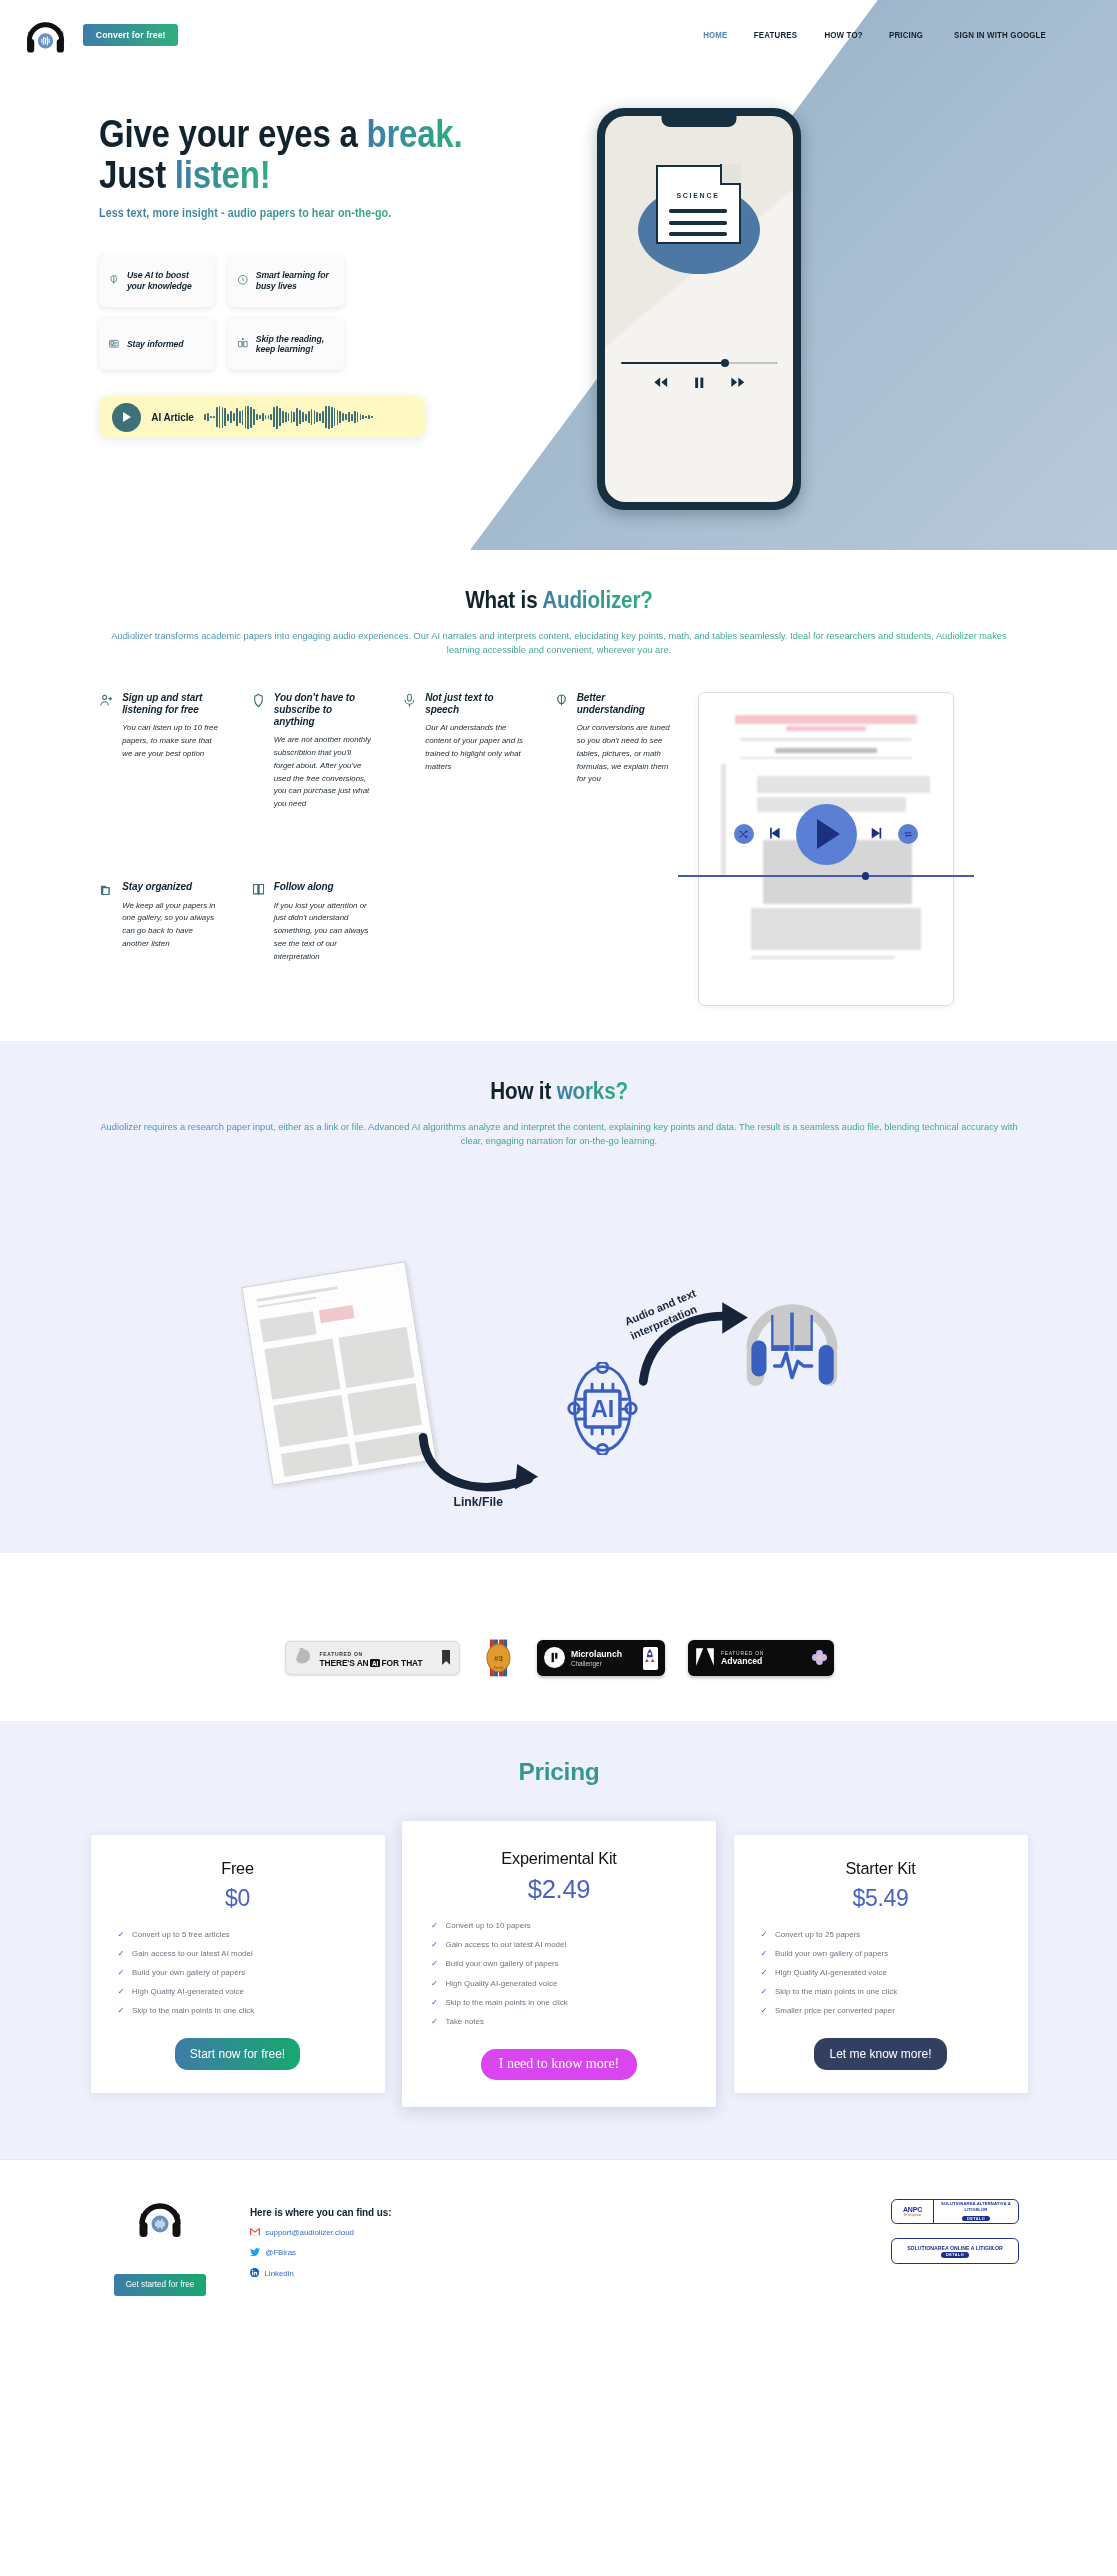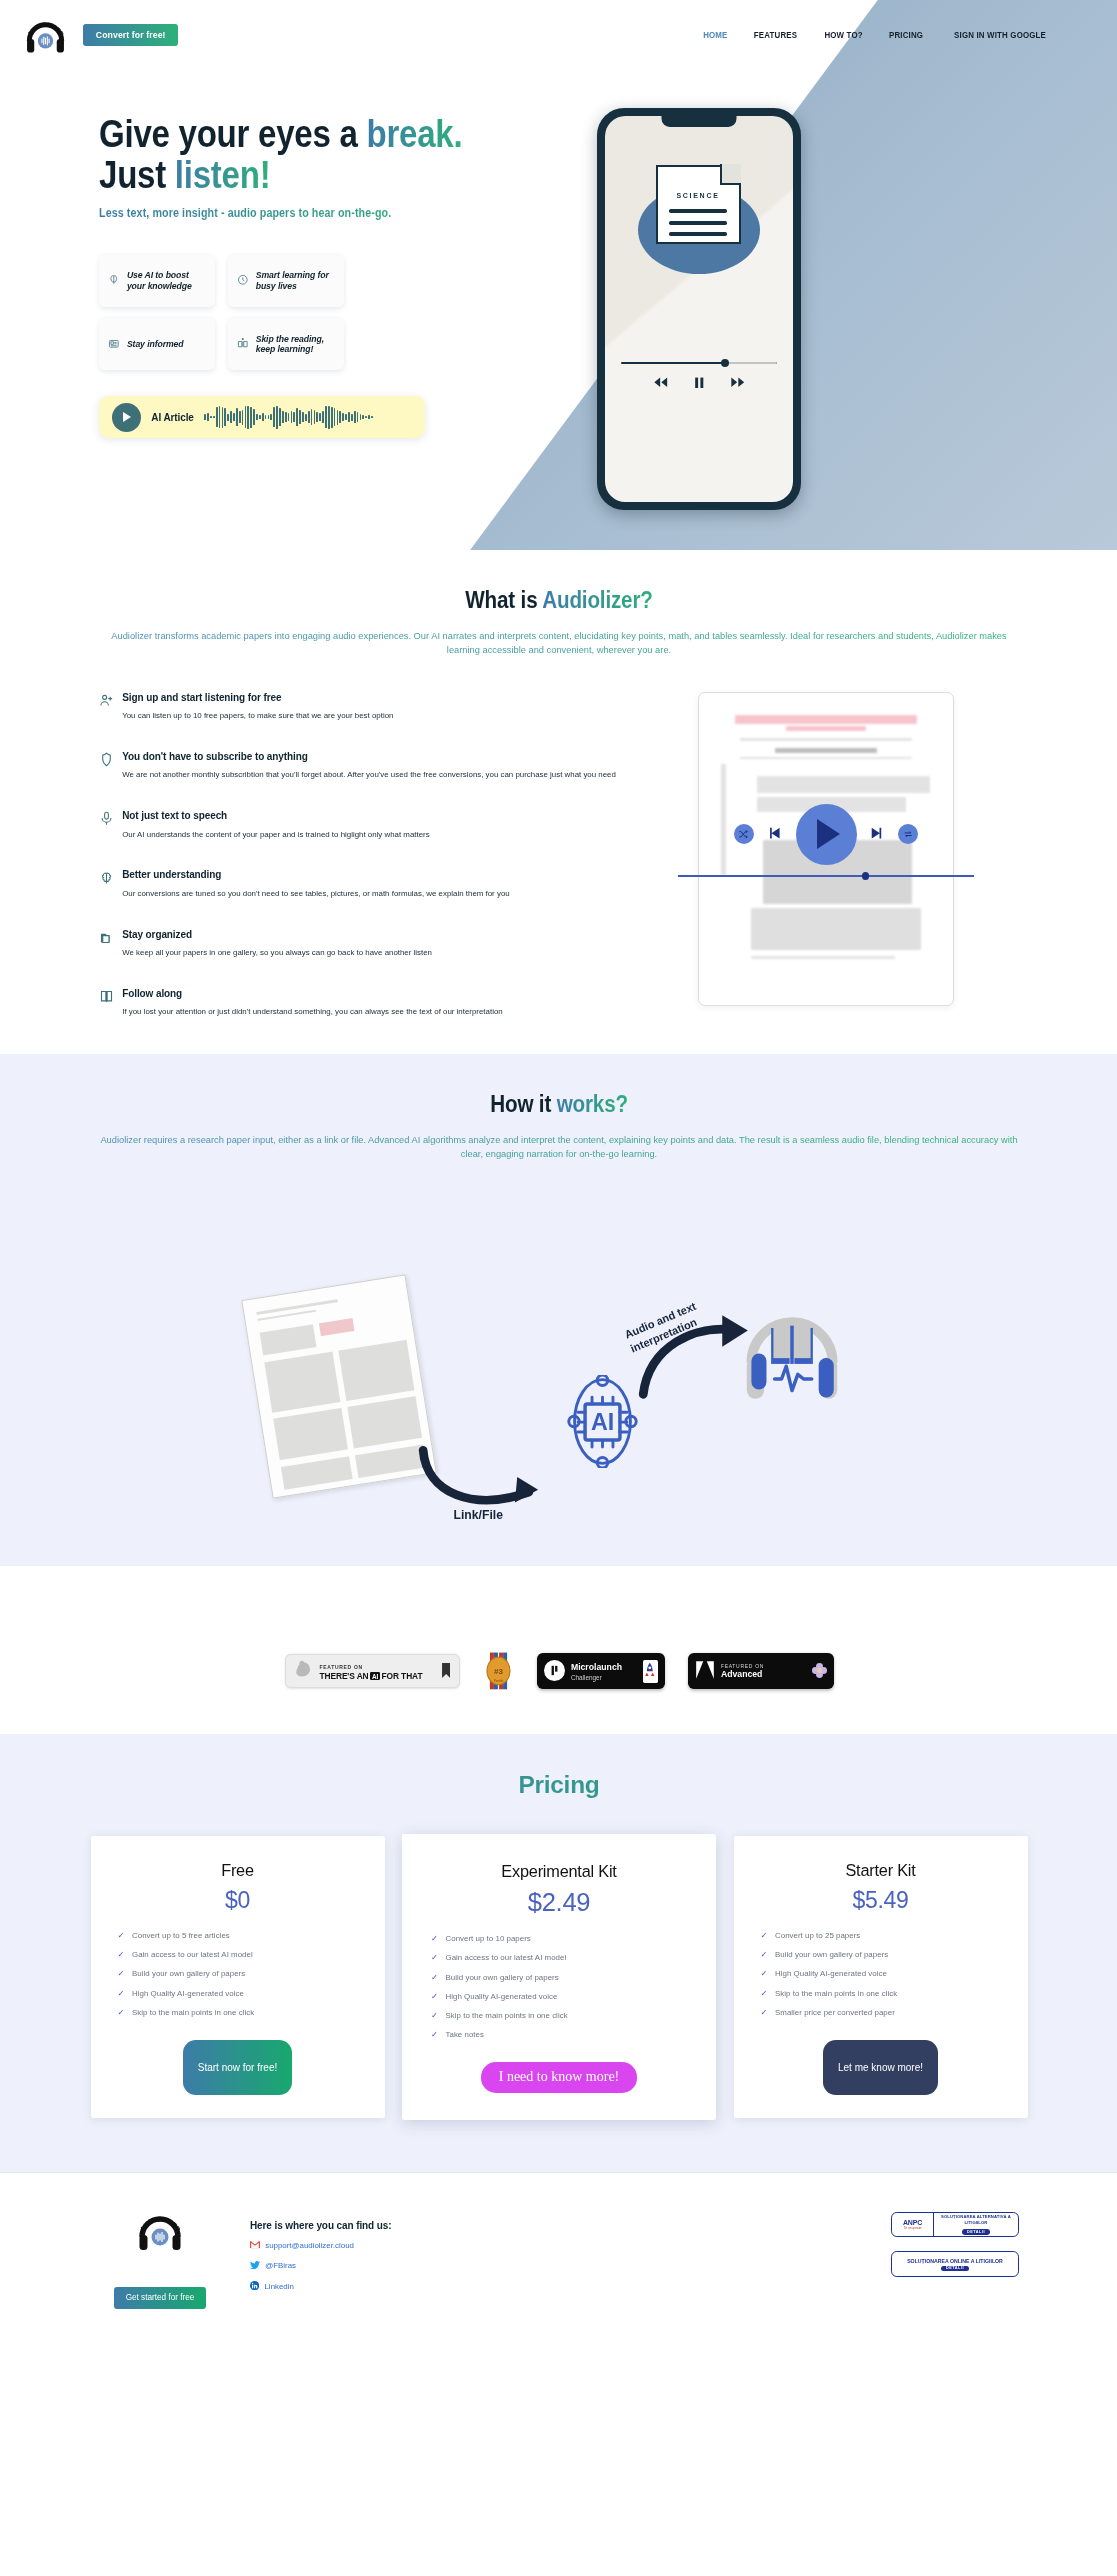--- a/index.html
+++ b/index.html
@@ -111,21 +111,21 @@
     background:linear-gradient(90deg,#3d7ca8 0%,#2eb07a 100%);
     -webkit-background-clip:text;background-clip:text;color:transparent;
   }
   h2.sec-title .cond{ display:inline-block; transform:scaleX(.86); }
   .sec-lead{
     max-width:926px; margin:15px auto 0; text-align:center; font-size:9.3px; line-height:1.55;
     background:linear-gradient(90deg,#4a8ab3 0%,#2eb07a 100%);
     -webkit-background-clip:text;background-clip:text;color:transparent;
   }
   .what-grid{ display:flex; padding:34px 99px 0 99px; gap:23px; }
-  .feat-grid{ flex:1; display:grid; grid-template-columns:1fr; gap:28px 30px; max-width:576px;}
+  .feat-grid{ flex:1; display:grid; grid-template-columns:1fr 1fr 1fr 1fr; gap:28px 30px; max-width:576px;font-style:italic;}
   .feat{ display:flex; gap:8.2px; }
   .feat .fico{ flex:none; color:#3e7078; padding-top:1.2px;}
   .feat h3{ font-size:10px; font-weight:700; line-height:1.2; letter-spacing:-0.1px;}
   .feat p{ margin-top:6.4px; font-size:7.9px; line-height:1.62; color:#1c2b34;}
   .paper-mock{
     width:256px; height:314px; background:#fff; border:1.2px solid #d9dde2; border-radius:7px;
     position:relative; flex:none; box-shadow:0 1.2px 7px rgba(0,0,0,.06); overflow:visible;
   }
   .pm-line{ position:absolute; background:#e3e3e3; border-radius:1.2px; filter:blur(0.9px); }
   .pm-title{ background:#f7c4cc; }
@@ -176,22 +176,22 @@
     background:#fff; width:294px; padding:24.5px 27px 23px; border-radius:2.3px;
     box-shadow:0 1.7px 9.3px rgba(30,45,90,.10); text-align:center;
   }
   .pcard.featured{ width:314px; padding:28px 29px 27px; box-shadow:0 3.5px 15px rgba(30,45,90,.17); z-index:3;}
   .pcard h3{ font-size:16.3px; font-weight:400; color:#121212; letter-spacing:-0.2px;}
   .pcard .price{ font-size:23px; font-weight:400; color:#4a62c0; margin-top:7px; letter-spacing:-0.3px;}
   .pcard ul{ list-style:none; margin-top:17.5px; text-align:left;}
   .pcard li{ display:flex; align-items:flex-start; gap:7.6px; font-size:7.9px; color:#6e7480; margin-bottom:9.3px; letter-spacing:0.03px;}
   .pcard li .ck{ color:#3e5ec4; font-size:8.2px; line-height:1.2; flex:none;}
   .pbtn{
-    margin-top:12.8px; border:none; border-radius:12.8px; padding:22px 15px; color:#fff;
-    font-size:10px; cursor:pointer; font-family:"Liberation Sans",sans-serif;
+    margin-top:12.8px; border:none; border-radius:12.8px; padding:9px 15px; color:#fff;
+    font-size:12px; cursor:pointer; font-family:"Liberation Sans",sans-serif;
   }
   .pbtn.grad{ background:linear-gradient(90deg,#3d7ca8 0%,#18a86e 100%); }
   .pbtn.blue{ background:#d946ef; font-size:14px; padding:7.6px 17.5px; border-radius:15px;font-family:Liberation Serif, serif;}
   .pbtn.dark{ background:#333f60; }
 
   
   .footer{ background:#fff; padding:34px 0 35px; position:relative; }
   .footer-inner{ display:flex; padding:0 99px; align-items:flex-start; }
   .f-brand{ width:122px; display:flex; flex-direction:column; align-items:center; }
   .f-logo{ width:50px;height:50px; position:relative; }

